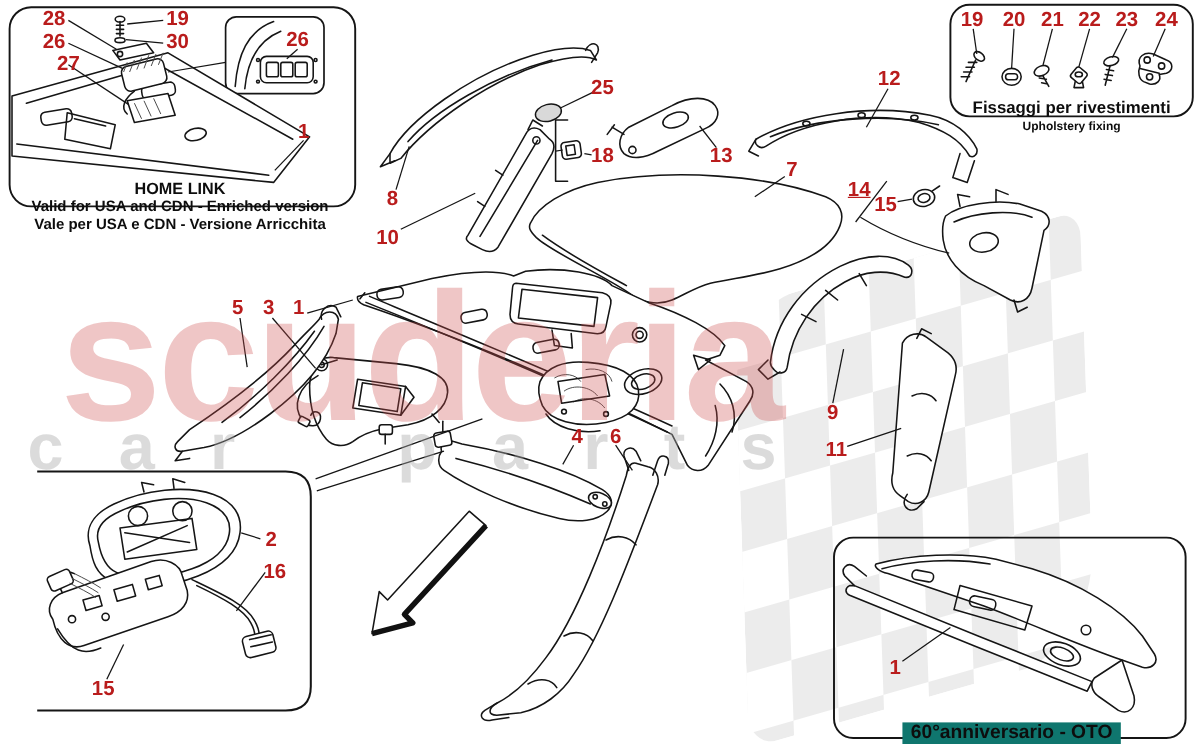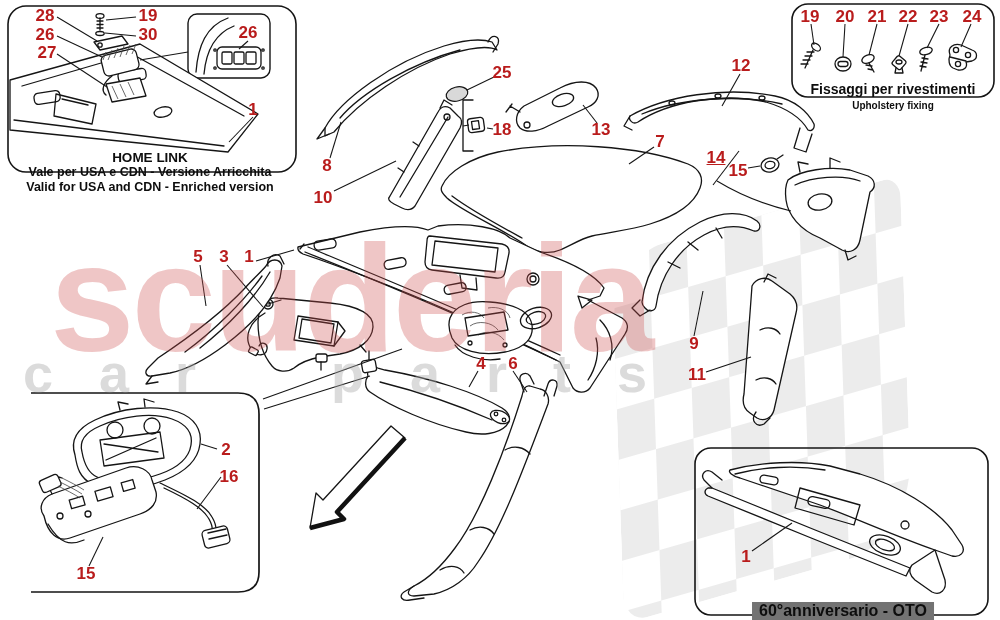--- a/index.html
+++ b/index.html
@@ -24,21 +24,21 @@
   .hatch{stroke:#444;stroke-width:0.8;fill:none;}
   
   .callout{position:absolute;transform:translate(-50%,-50%);font-size:17px;font-weight:bold;
            color:#b91c1c;white-space:nowrap;}
   .cap{position:absolute;color:#0d0d0d;font-weight:bold;text-align:center;}
   #homelink-cap{left:2px;top:151px;width:296px;}
   #homelink-cap .t1{font-size:13.5px;line-height:14px;}
   #homelink-cap .t2{font-size:12.5px;line-height:14.5px;}
   #fixings-cap-it{left:793px;top:81px;width:200px;font-size:14px;}
   #fixings-cap-en{left:793px;top:100px;width:200px;font-size:10px;}
-  #anniv-cap{left:843px;top:611px;transform:translate(-50%,-50%);font-size:16px;background:#737373;padding:0 7px;white-space:nowrap;}
+  #anniv-cap{left:843px;top:611px;transform:translate(-50%,-50%);font-size:16px;background:#0f766e;padding:0 7px;white-space:nowrap;}
 </style>
 </head>
 <body>
 
 <div id="canvas">
 
   <div class="checker"></div>
 
   <svg class="art" width="1000" height="620" viewBox="0 0 1000 620">
 
@@ -342,21 +342,21 @@
 
   <div class="wm-red">scuderia</div>
   <div class="wm-gray">car parts</div>
 
   <div>
 
   <div class="callout" style="left: 45px; top: 16px;">28</div>
       <div class="callout" style="left: 148px; top: 16px;">19</div>
       <div class="callout" style="left: 45px; top: 35px;">26</div>
       <div class="callout" style="left: 148px; top: 35px;">30</div>
-      <div class="callout" style="left: 47px; top: 53px;">27</div>
+      <div class="callout" style="left: 57px; top: 53px;">27</div>
       <div class="callout" style="left: 248px; top: 33px;">26</div>
       <div class="callout" style="left: 253px; top: 110px;">1</div>
       <div class="callout" style="left: 810px; top: 17px;">19</div>
       <div class="callout" style="left: 845px; top: 17px;">20</div>
       <div class="callout" style="left: 877px; top: 17px;">21</div>
       <div class="callout" style="left: 908px; top: 17px;">22</div>
       <div class="callout" style="left: 939px; top: 17px;">23</div>
       <div class="callout" style="left: 972px; top: 17px;">24</div>
       <div class="callout" style="left: 327px; top: 166px;">8</div>
       <div class="callout" style="left: 323px; top: 198px;">10</div>
@@ -375,20 +375,20 @@
       <div class="callout" style="left: 481px; top: 364px;">4</div>
       <div class="callout" style="left: 513px; top: 364px;">6</div>
       <div class="callout" style="left: 226px; top: 450px;">2</div>
       <div class="callout" style="left: 229px; top: 477px;">16</div>
       <div class="callout" style="left: 86px; top: 574px;">15</div>
       <div class="callout" style="left: 746px; top: 557px;">1</div>
     </div>
 
   <div class="cap" id="homelink-cap">
     <div class="t1">HOME LINK</div>
+    <div class="t2">Valid for USA and CDN - Enriched version</div>
     <div class="t2">Vale per USA e CDN - Versione Arricchita</div>
-    <div class="t2">Valid for USA and CDN - Enriched version</div>
   </div>
   <div class="cap" id="fixings-cap-it">Fissaggi per rivestimenti</div>
   <div class="cap" id="fixings-cap-en">Upholstery fixing</div>
   <div class="cap" id="anniv-cap">60°anniversario - OTO</div>
 
 </div>
 
 </body></html>

